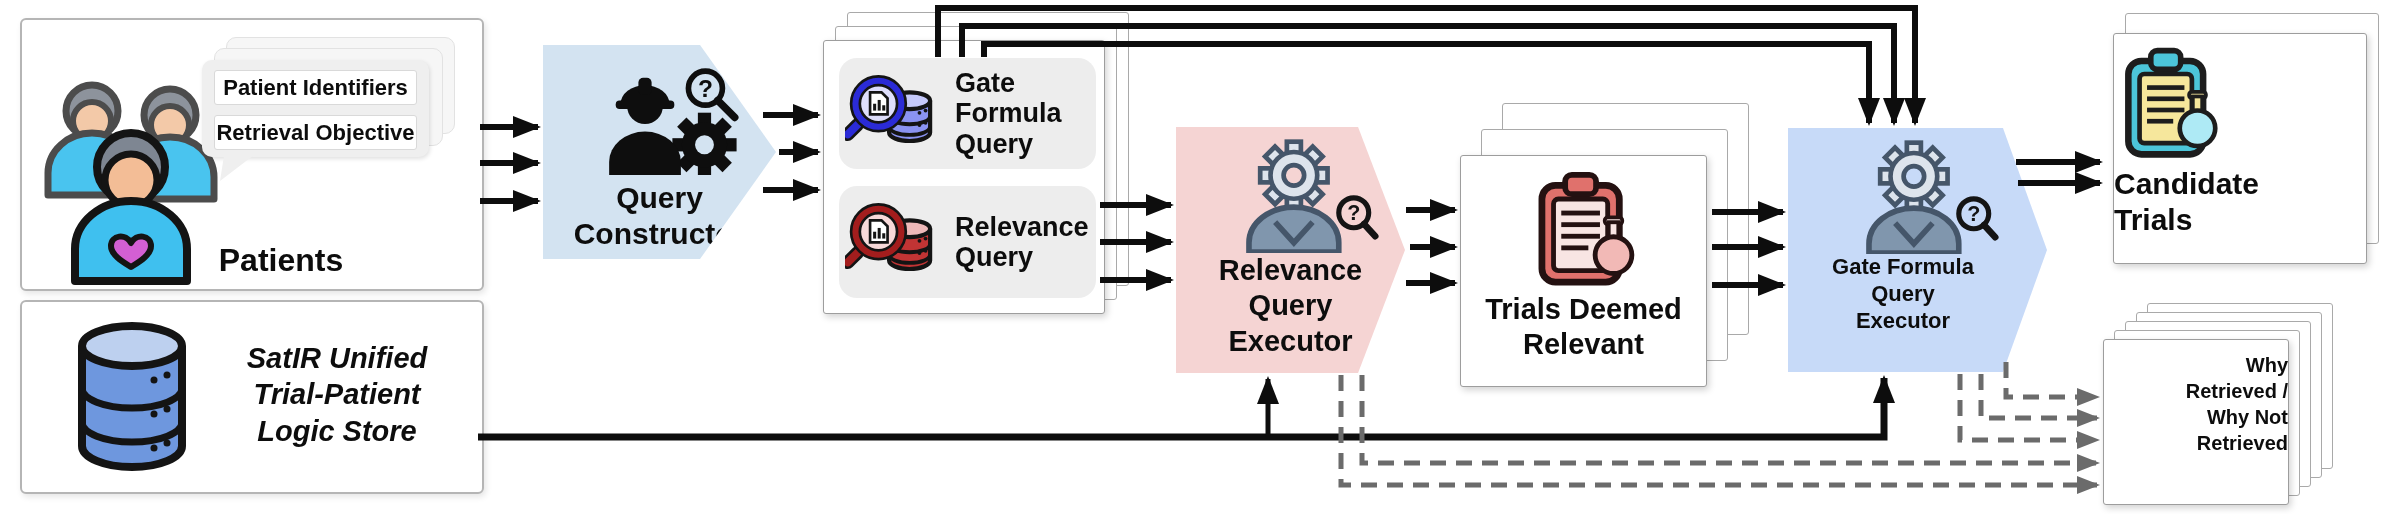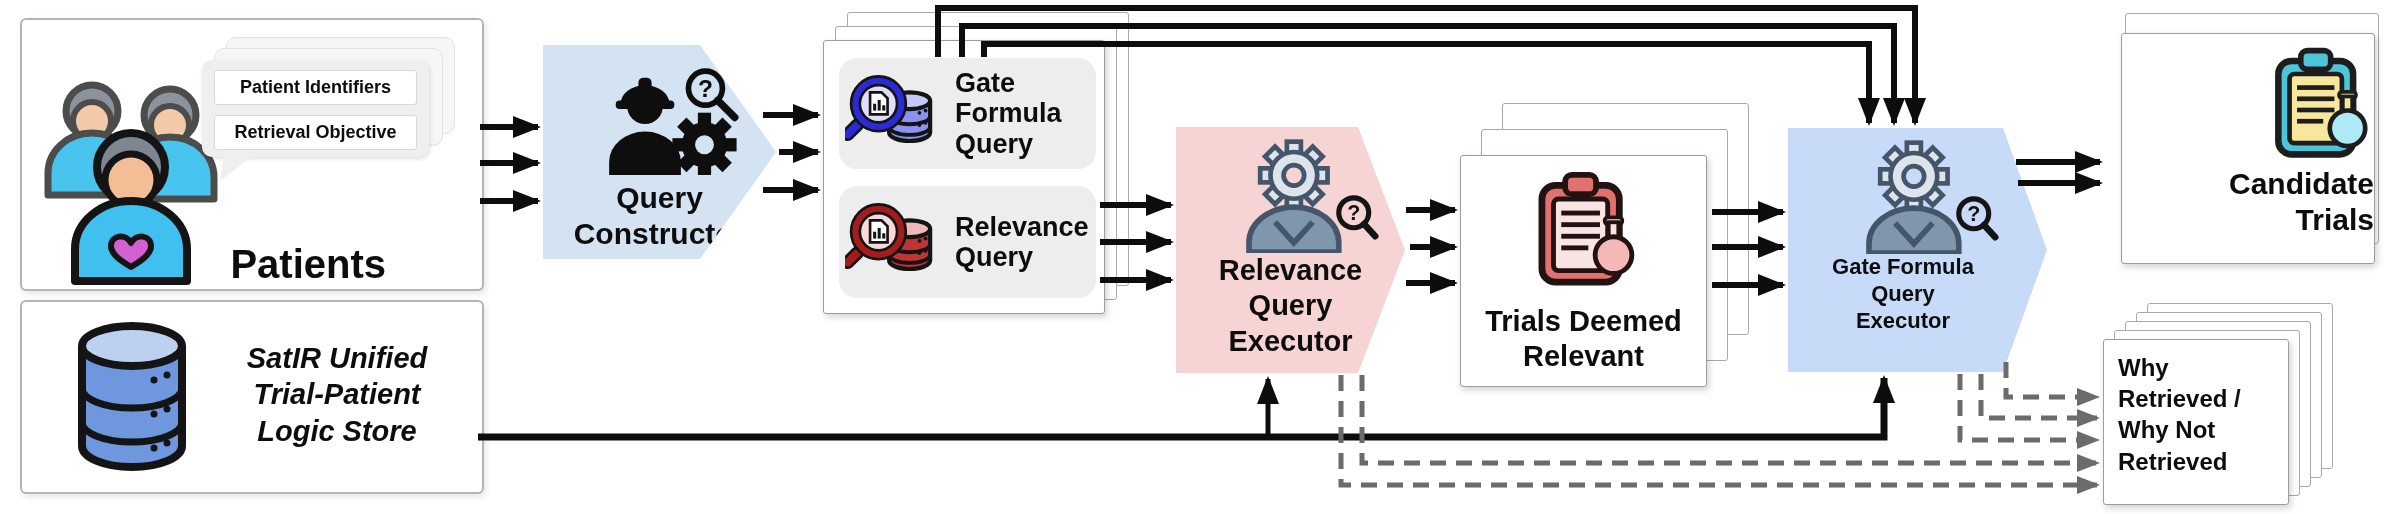--- a/index.html
+++ b/index.html
@@ -18,21 +18,21 @@
   #gate-pent{clip-path:polygon(0 0,83% 0,100% 50%,83% 100%,0 100%);background:var(--gate-exec-fill);}
   
   .layer{position:absolute;background:#fff;border:1.5px solid #a9a9a9;border-radius:3px;}
   .frontcard{position:absolute;background:#fff;border:1.5px solid #9d9d9d;border-radius:3px;box-shadow:2px 3px 7px rgba(0,0,0,.18);}
   .chip{position:absolute;background:var(--query-chip-fill);border-radius:18px;display:flex;align-items:center;}
   .chiplabel{font-weight:700;font-size:27px;line-height:1.13;margin-left:15px;}
   
   .bublayer{position:absolute;background:#f6f6f6;border:1px solid #e2e2e2;border-radius:10px;}
   .bubfront{position:absolute;background:#efefef;border-radius:10px;box-shadow:1px 2px 4px rgba(0,0,0,.12);}
   .bubchip{margin:10px 12px 0 12px;height:33px;background:#fff;border:1px solid #d9d9d9;border-radius:3px;
-    display:flex;align-items:center;justify-content:center;font-size:18px;font-weight:700;}
+    display:flex;align-items:center;justify-content:center;font-size:22px;font-weight:700;}
   .tail{position:absolute;width:34px;height:26px;background:#efefef;clip-path:polygon(0 100%,12% 0,100% 0);}
   svg text{font-family:"Liberation Sans",sans-serif;}
 </style>
 </head>
 <body>
 
 <div id="canvas">
 
   <div class="abs plainbox" id="patients-box" style="left:20px;top:18px;width:460px;height:269px;">
     <svg class="abs" style="left:18px;top:45px;" width="184" height="222" viewBox="0 0 184 222">
@@ -52,21 +52,21 @@
 
     <div class="abs" style="left:180px;top:17px;width:254px;height:162px;">
       <div class="bublayer bublayer" style="left:24px;top:0;width:227px;height:95px;"></div>
       <div class="bublayer bublayer" style="left:12px;top:11px;width:227px;height:96px;"></div>
       <div class="bubfront" style="left:0;top:23px;width:227px;height:97px;">
         <div class="bubchip">Patient Identifiers</div>
         <div class="bubchip">Retrieval Objective</div>
       </div>
       <div class="tail" style="left:18px;top:118px;"></div>
     </div>
-    <div class="abs bold" style="left:174px;top:222px;width:190px;text-align:right;font-size:40px;">Patients</div>
+    <div class="abs bold" style="left:164px;top:222px;width:190px;text-align:center;font-size:32px;">Patients</div>
   </div>
 
   <div class="abs plainbox" id="satir-box" style="left:20px;top:300px;width:460px;height:190px;font-style:italic;">
     <svg class="abs" style="left:35px;top:10px;" width="150" height="168" viewBox="0 0 150 168">
       <path d="M25 34 v100 a50 21 0 0 0 100 0 v-100" fill="#6e97de" stroke="#141414" stroke-width="8"></path>
       <path d="M25 76 a50 20 0 0 0 100 0" fill="none" stroke="#141414" stroke-width="7"></path>
       <path d="M25 110 a50 20 0 0 0 100 0" fill="none" stroke="#141414" stroke-width="7"></path>
       <ellipse cx="75" cy="34" rx="50" ry="20" fill="#bdd0ef" stroke="#141414" stroke-width="8"></ellipse>
       <g fill="#141414">
         <circle cx="97" cy="68" r="3.5"></circle>
@@ -203,21 +203,21 @@
         <g fill="#241111">
           <rect x="34" y="42" width="40" height="5"></rect>
             <rect x="34" y="54" width="40" height="5"></rect>
           <rect x="34" y="66" width="40" height="5"></rect>
             <rect x="34" y="78" width="28" height="5"></rect>
         </g>
         <rect x="79" y="49" width="18" height="7" rx="3" fill="#f8e5e3" stroke="#241111" stroke-width="4"></rect>
         <rect x="83" y="54" width="10" height="16" fill="#f8e5e3" stroke="#241111" stroke-width="4"></rect>
         <circle cx="88" cy="88" r="19" fill="#f2b9b6" stroke="#241111" stroke-width="5"></circle>
       </svg>
-      <div class="bold ml" style="font-size:29px;line-height:1.2;margin-top:12px;">Trials Deemed
+      <div class="bold ml" style="font-size:29px;line-height:1.2;margin-top:0;">Trials Deemed
 Relevant</div>
     </div>
   </div>
 
   <div class="abs pent" id="gate-pent" style="left:1788px;top:128px;width:259px;height:244px;">
     <svg class="abs" style="left:66px;top:10px;" width="145" height="116" viewBox="0 0 155 122">
       <g transform="translate(64,40)" fill="#dde4ec" stroke="#45566a" stroke-width="5">
         <rect x="-7.5" y="-36" width="15" height="72"></rect>
         <rect x="-7.5" y="-36" width="15" height="72" transform="rotate(45)"></rect>
         <rect x="-7.5" y="-36" width="15" height="72" transform="rotate(90)"></rect>
@@ -231,21 +231,21 @@
       <line x1="139" y1="92" x2="151" y2="105" stroke="#141414" stroke-width="7" stroke-linecap="round"></line>
       <text x="128" y="88" font-size="23" font-weight="bold" text-anchor="middle" fill="#141414">?</text>
     </svg>
     <div class="plabel ml" style="top:126px;width:230px;font-size:22px;line-height:1.22;">Gate Formula
 Query
 Executor</div>
   </div>
 
   <div class="abs" style="left:2105px;top:13px;width:275px;height:252px;">
     <div class="layer" style="left:20px;top:0;width:252px;height:229px;"></div>
-    <div class="frontcard" style="left:16px;top:20px;width:252px;height:229px;text-align:right;">
+    <div class="frontcard" style="left:8px;top:20px;width:252px;height:229px;text-align:left;">
       <svg style="margin-top:12px;" width="110" height="114" viewBox="0 0 115 122">
         <rect x="14" y="16" width="80" height="100" rx="14" fill="#4cc5d9" stroke="#1d1d1d" stroke-width="7"></rect>
         <rect x="38" y="5" width="32" height="20" rx="7" fill="#4cc5d9" stroke="#1d1d1d" stroke-width="6"></rect>
         <rect x="26" y="30" width="56" height="74" rx="5" fill="#f6e79c" stroke="#1d1d1d" stroke-width="5"></rect>
         <g fill="#1d1d1d">
           <rect x="34" y="42" width="40" height="5"></rect>
             <rect x="34" y="54" width="40" height="5"></rect>
           <rect x="34" y="66" width="40" height="5"></rect>
             <rect x="34" y="78" width="28" height="5"></rect>
         </g>
@@ -257,21 +257,21 @@
 Trials</div>
     </div>
   </div>
 
   <div class="abs" style="left:2103px;top:303px;width:230px;height:205px;">
     <div class="layer" style="left:44px;top:0;width:184px;height:164px;"></div>
     <div class="layer" style="left:33px;top:9px;width:184px;height:164px;"></div>
     <div class="layer" style="left:22px;top:18px;width:184px;height:164px;"></div>
     <div class="layer" style="left:11px;top:27px;width:184px;height:164px;"></div>
     <div class="frontcard" style="left:0;top:36px;width:184px;height:164px;">
-      <div class="bold ml" style="font-size:24px;line-height:1.3;margin:12px 0 4px 14px;text-align:left;">Why
+      <div class="bold ml" style="font-size:20px;line-height:1.3;margin:12px 0 4px 14px;text-align:right;">Why
 Retrieved /
 Why Not
 Retrieved</div>
     </div>
   </div>
 
   <svg class="abs" style="left:0;top:0;pointer-events:none;" width="2400" height="514" viewBox="0 0 2400 514">
     <defs>
       <marker id="ah" markerUnits="userSpaceOnUse" markerWidth="28" markerHeight="22" refX="25" refY="11" orient="auto">
         <path d="M0 0 L28 11 L0 22 Z" fill="#0d0d0d"></path>

